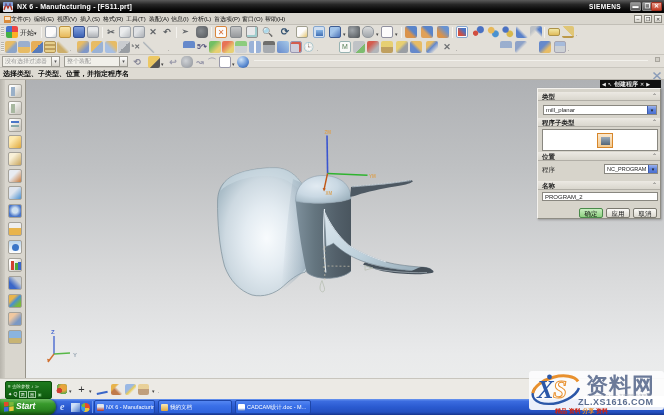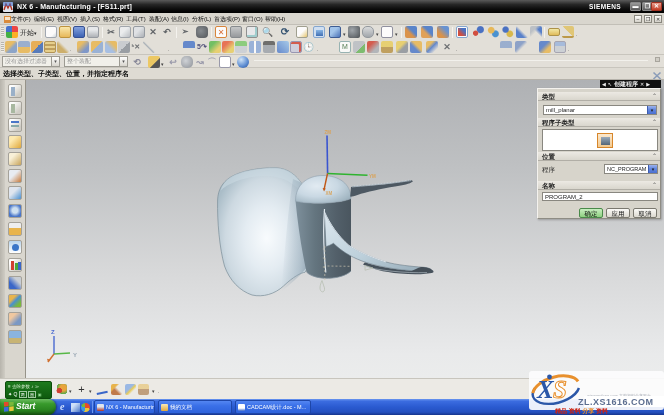--- a/index.html
+++ b/index.html
@@ -374,17 +374,18 @@
   <div class="abs" id="wm">
     <svg class="abs" style="left:0;top:0" width="60" height="39" viewBox="0 0 60 39">
       <g transform="rotate(-16 27 19)">
         <path d="M 7.3 11.5 A 24 13 0 1 0 49.6 23.4" fill="none" stroke="#2b57a8" stroke-width="2.4"></path>
         <path d="M 3.8 15.6 A 24 13 0 0 1 50.6 16.7" fill="none" stroke="#e8902d" stroke-width="3"></path>
       </g>
       <circle cx="20.5" cy="6" r="2.4" fill="#2b57a8"></circle>
       <text x="8" y="27" font-family="Liberation Serif,serif" font-style="italic" font-weight="bold" font-size="25px" fill="#2b57a8">X</text>
       <text x="24" y="27" font-family="Liberation Serif,serif" font-style="italic" font-weight="bold" font-size="25px" fill="#fff" stroke="#e8902d" stroke-width="1">S</text>
     </svg>
+    <span class="abs" style="left:57px;top:0px;font-size:22px;font-weight:bold;color:#6b7a99;letter-spacing:1px;font-family:'Liberation Sans',sans-serif">资料网</span>
     <span class="abs" style="left:58px;top:22px;font-size:4px;color:#b0b4bc">winwendang.com 文档资料分享平台</span>
     <span class="abs" style="left:55px;top:25px;width:80px;height:11px;background:#fff"></span>
     <span class="abs" style="left:49px;top:26px;font-size:9px;font-weight:bold;color:#5c6e90;letter-spacing:.5px">ZL.XS1616.COM</span>
     <span class="abs" style="left:26px;top:36px;font-size:6px;color:#cc2211;font-weight:bold">精品 资料 <span style="color:#e8902d">分享</span> 资料</span>
   </div>
 </div>
 </body></html>

